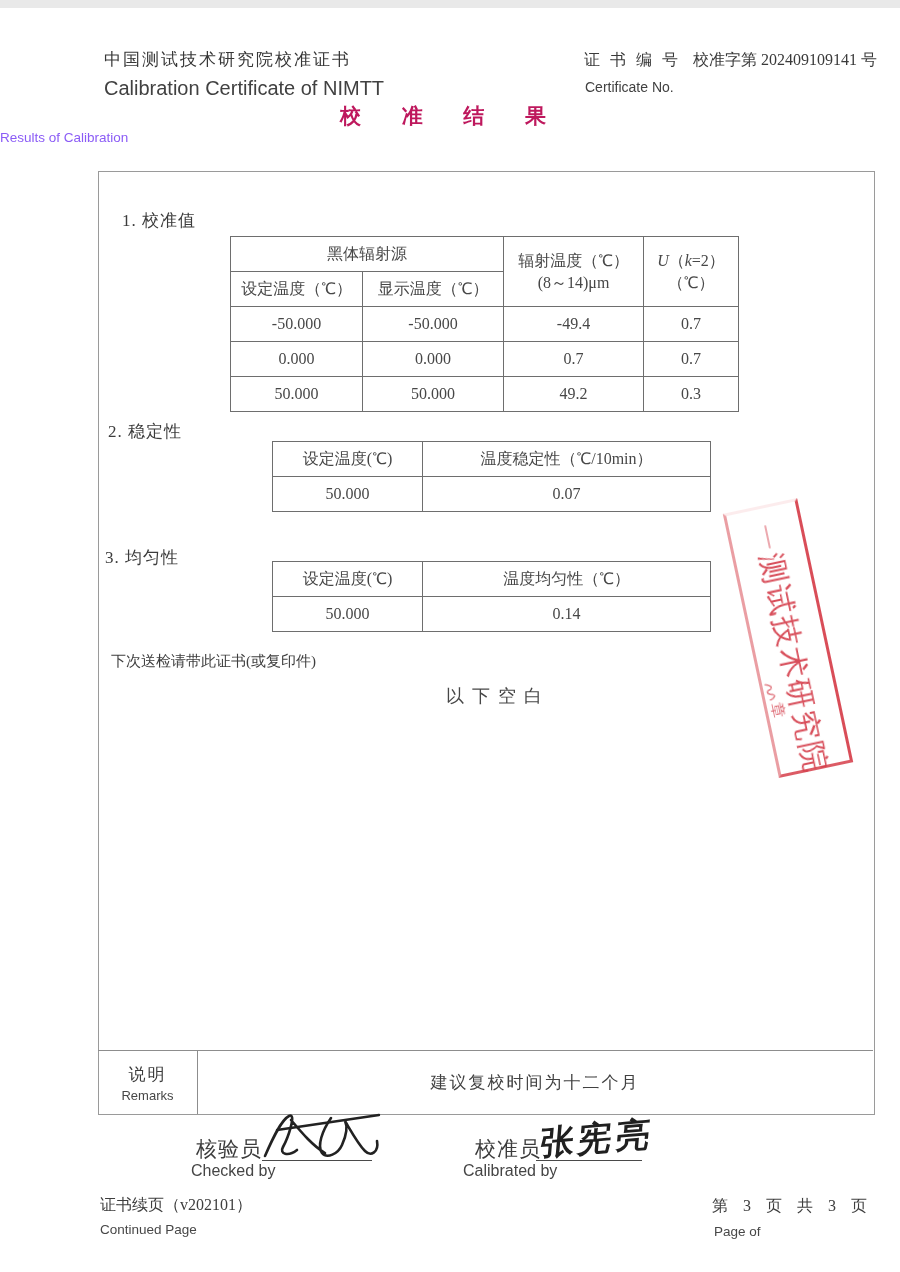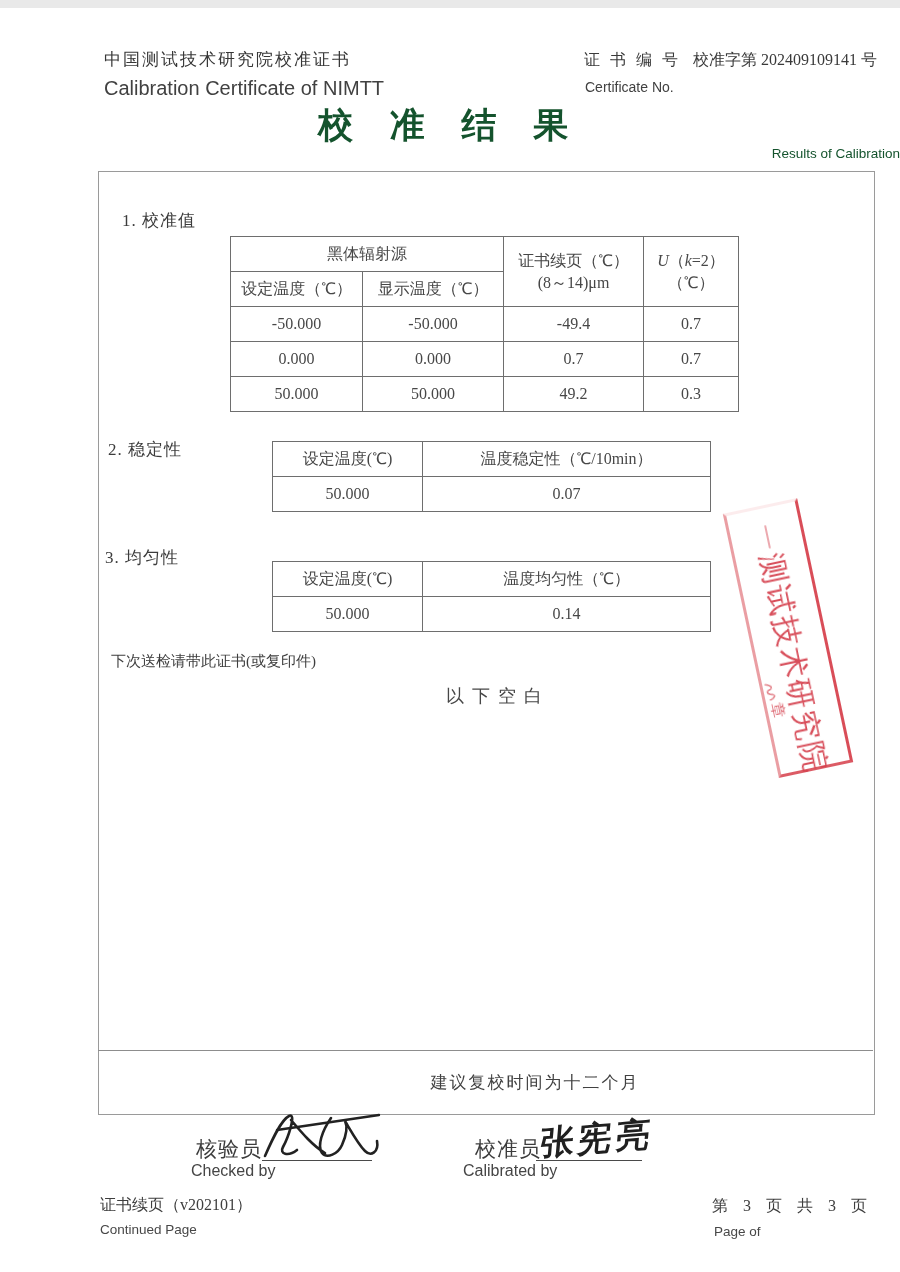--- a/index.html
+++ b/index.html
@@ -9,24 +9,24 @@
     font-family:"Liberation Serif",serif;color:#3f3f3f;
   }
   .abs{position:absolute;}
   .en{font-family:"Liberation Sans",sans-serif;}
   
   .org-zh{left:104px;top:40px;font-size:17px;letter-spacing:2px;color:#373737;}
   .org-en{left:104px;top:69px;font-size:20px;color:#414141;}
   .certno-row{left:584px;top:42px;font-size:16px;color:#3a3a3a;white-space:nowrap;}
   .certno-label{letter-spacing:3px;margin-right:12px;}
   .certno-en{left:585px;top:71px;font-size:14px;color:#414141;}
-  .doc-title{left:0;top:94px;width:100%;text-align:center;font-size:35px;
-    font-weight:600;letter-spacing:14px;color:#14532d;
-    font-family:Liberation Serif, serif;}
-  .doc-subtitle{left:0;top:138px;width:100%;text-align:right;font-size:13.5px;color:#14532d;}
+  .doc-title{left:0;top:94px;width:100%;text-align:center;font-size:21px;
+    font-weight:600;letter-spacing:14px;color:#be185d;
+    font-family:Liberation Mono, monospace;}
+  .doc-subtitle{left:0;top:122px;width:100%;text-align:left;font-size:13.5px;color:#8b5cf6;}
   
   .content-box{left:98px;top:163px;width:775px;height:942px;border:1px solid #9a9a9a;}
   .sec-label{font-size:17px;color:#3c3c3c;letter-spacing:1px;}
   
   table{border-collapse:collapse;table-layout:fixed;position:absolute;}
   td{border:1px solid #6e6e6e;text-align:center;vertical-align:middle;
      font-size:16px;color:#474747;padding:0;height:34px;line-height:1.35;}
   .t1{left:230px;top:228px;width:508px;}
   .t1 col:nth-child(1){width:132px;} .t1 col:nth-child(2){width:141px;}
   .t1 col:nth-child(3){width:140px;} .t1 col:nth-child(4){width:95px;}
@@ -96,21 +96,21 @@
     <colgroup>
         <col>
         <col>
         <col>
         <col>
       </colgroup>
     <tbody>
         <tr>
       <td colspan="2">黑体辐射源</td>
       <td rowspan="2">
-        <span class="line">证书续页（℃）</span>
+        <span class="line">辐射温度（℃）</span>
         <span class="line">(8～14)μm</span>
       </td>
       <td rowspan="2">
         <span class="line"><i class="it">U</i><span>（</span><i class="it">k</i><span>=2）</span></span>
         <span class="line">（℃）</span>
       </td>
     </tr>
     <tr>
       <td>设定温度（℃）</td>
       <td>显示温度（℃）</td>
@@ -129,21 +129,21 @@
     </tr>
     <tr>
       <td>50.000</td>
       <td>50.000</td>
       <td>49.2</td>
       <td>0.3</td>
     </tr>
   </tbody>
     </table>
 
-  <div class="abs sec-label" style="left:108px;top:430px;">2. 稳定性</div>
+  <div class="abs sec-label" style="left:108px;top:412px;">2. 稳定性</div>
 
   <table class="t23 t2">
     <colgroup>
         <col>
         <col>
       </colgroup>
     <tbody>
         <tr>
       <td>设定温度(℃)</td>
       <td>温度稳定性（℃/10min）</td>
@@ -182,20 +182,24 @@
     <span class="stamp-text">测试技术研究院</span>
     <span class="stamp-seal">
       <svg width="20" height="13" viewBox="0 0 20 13">
         <path d="M2 10 C4 4 7 3 8 7 C9 11 12 10 13 5 C14 2 17 3 18 8" stroke="#d5414e" stroke-width="1.4" fill="none" stroke-linecap="round" opacity="0.8"></path>
       </svg>
       <span>章</span>
     </span>
   </div>
 
   <div class="abs remarks-band">
+    <div class="remarks-cell">
+      <span class="remarks-zh">说明</span>
+      <span class="remarks-en en">Remarks</span>
+    </div>
     <div class="remarks-text">建议复校时间为十二个月</div>
   </div>
 
   <div class="abs sig-label" style="left:196px;top:1127px;">核验员</div>
   <div class="abs sig-en en" style="left:191px;top:1154px;">Checked by</div>
   <div class="abs sig-line" style="left:262px;top:1152px;width:110px;"></div>
   <svg class="abs" style="left:255px;top:1102px;" width="130" height="54" viewBox="0 0 130 54">
     <path d="M10 46 C17 30 26 10 34 6 C42 2 33 28 28 37 C24 44 33 47 42 40 M36 10 C47 23 58 36 70 43 M76 8 C67 21 62 36 67 43 C72 49 83 44 87 35 C91 26 93 17 90 11 C96 21 103 34 110 41 C116 47 124 42 122 31" stroke="#222222" stroke-width="2.6" fill="none" stroke-linecap="round"></path>
     <path d="M22 20 L124 5" stroke="#222222" stroke-width="2.4" fill="none" stroke-linecap="round"></path>
   </svg>

